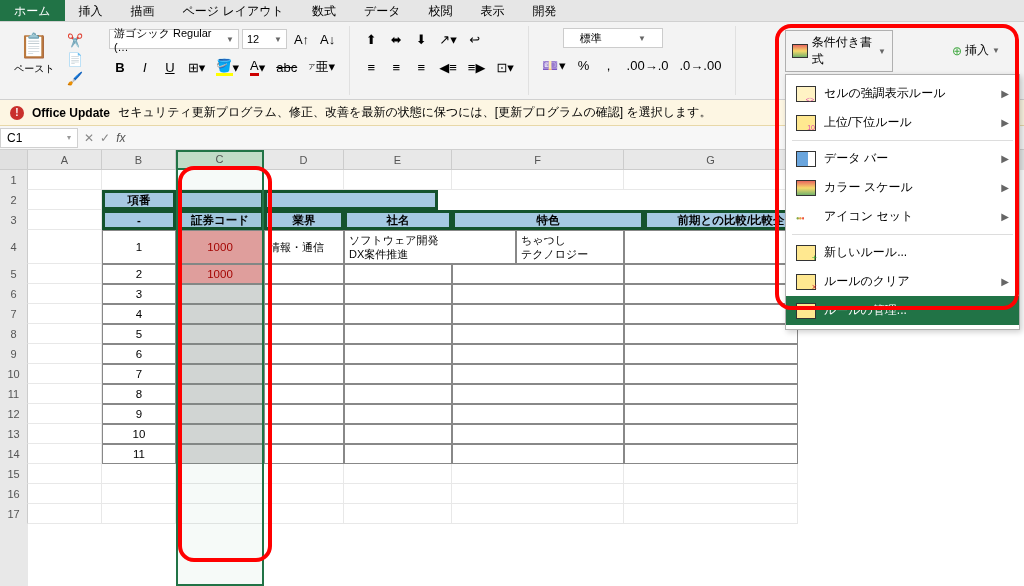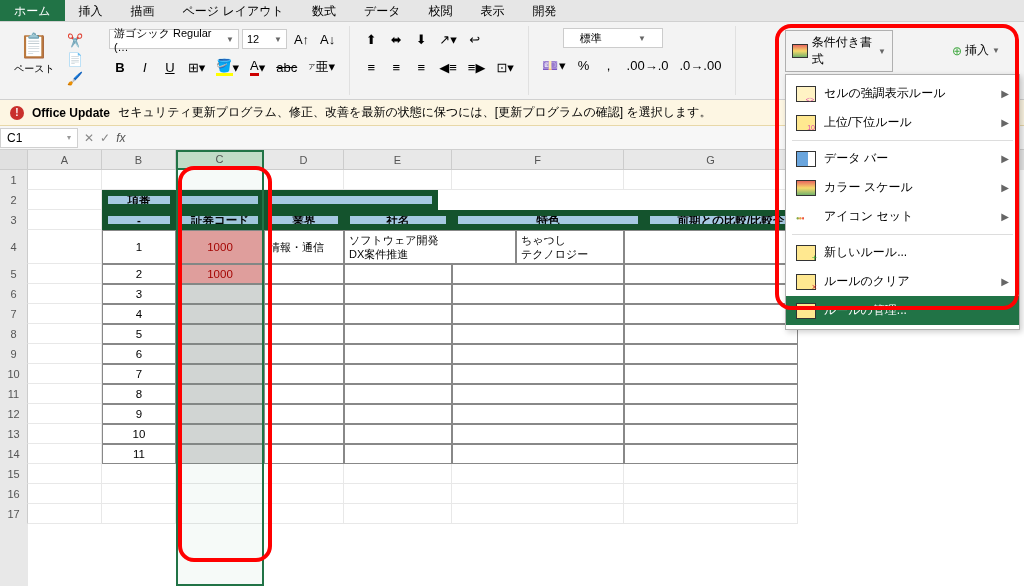--- a/index.html
+++ b/index.html
@@ -47,21 +47,21 @@
     .row-header.tall { height: 34px; }
     .grid-area { flex: 1; position: relative; overflow: hidden; }
     .col-headers { display: flex; background: #e8e8e8; height: 20px; }
     .col-header { height: 20px; text-align: center; font-size: 11px; color: #555; border-right: 1px solid #ccc; border-bottom: 1px solid #ccc; display: flex; align-items: center; justify-content: center; }
     .col-header.selected { background: #c8e0cc; border-bottom: 2px solid #217346; }
     
     .cells { position: relative; display: flex; flex-direction: column; }
     .cell-row { display: flex; height: 20px; }
     .cell-row.tall { height: 34px; }
     .cell { border-right: 1px solid #e8e8e8; border-bottom: 1px solid #e8e8e8; font-size: 11.5px; display: flex; align-items: center; padding: 0 4px; overflow: hidden; white-space: nowrap; }
-    .cell.table-header { background: #a6c9e2; font-weight: bold; justify-content: center; border: 6px solid #14532d; }
+    .cell.table-header { background: #a6c9e2; font-weight: bold; justify-content: center; border: 3px solid #14532d; }
     .cell.table-border { border: 1px solid #888; }
     .cell.table-fill { background: #d9d9d9; border: 1px solid #888; }
     .cell.table-red { background: #e8a0a0; border: 1px solid #888; color: #a00; justify-content: center; }
     .cell.center { justify-content: center; }
     .cell.multiline { white-space: normal; line-height: 1.3; font-size: 11px; }
     .col-selection-overlay { position: absolute; top: 0; bottom: 0; border: 2px solid #217346; background: rgba(33,115,70,0.04); pointer-events: none; }
     
     
     .red-highlight { position: absolute; border: 4px solid #ff0000; border-radius: 16px; pointer-events: none; z-index: 50; }
     

